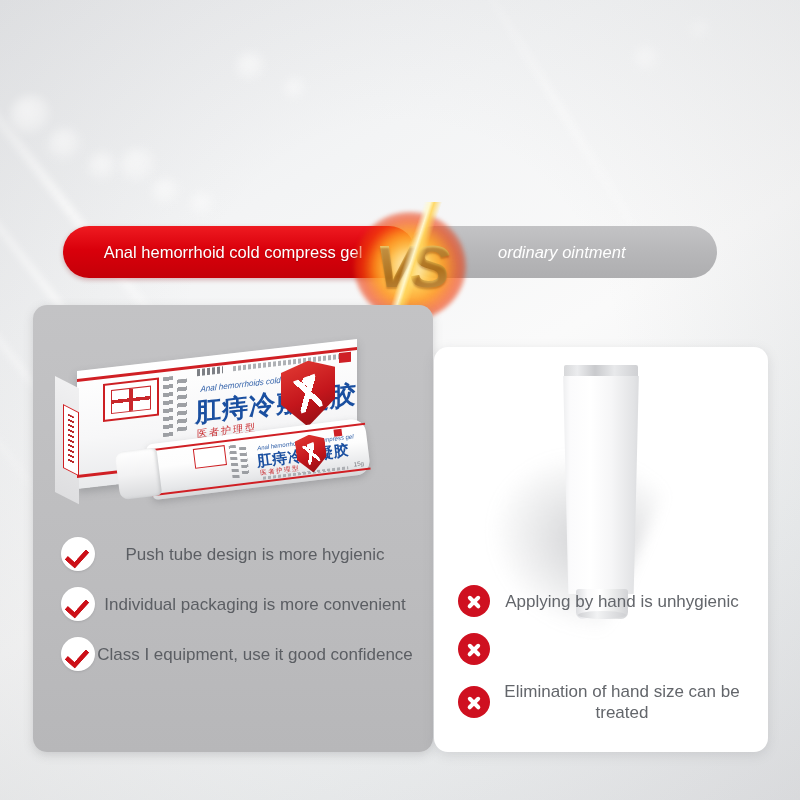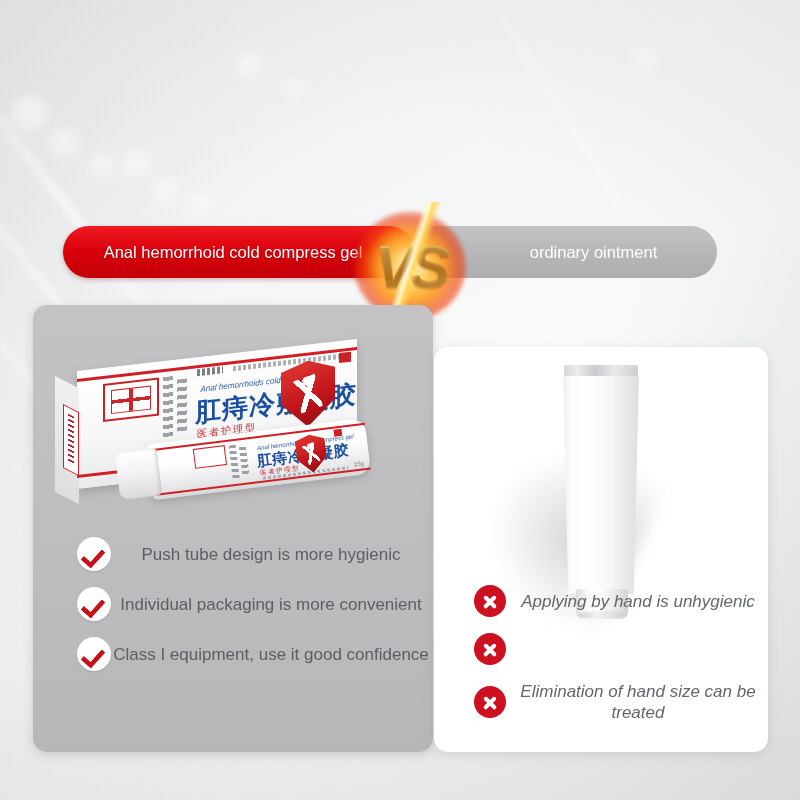--- a/index.html
+++ b/index.html
@@ -43,21 +43,21 @@
   }
   .pill-left .ptxt{
     width:100%;text-align:center;color:#fff;font-size:16.5px;line-height:20px;
     padding:0 38px 0 26px;box-sizing:border-box;text-shadow:0 1px 1px rgba(120,0,6,.5);
   }
   .pill-right{
     left:408px;width:309px;
     background:linear-gradient(180deg,#c3c3c5 0%,#b6b6b8 55%,#aeaeb0 100%);
   }
   .pill-right .ptxt{
-    width:100%;text-align:center;color:#fff;font-size:16.5px;padding:0 10px 0 72px;box-sizing:border-box;
+    width:100%;text-align:left;color:#fff;font-size:16.5px;padding:0 10px 0 90px;box-sizing:border-box;font-style:italic;
   }
 
   .vsbadge{position:absolute;left:348px;top:-14px;width:124px;height:116px;}
   .vsfire{
     position:absolute;left:6px;top:4px;width:112px;height:108px;border-radius:50%;
     background:
       radial-gradient(ellipse at 50% 52%,rgba(255,252,230,.95) 0%,rgba(255,210,90,.9) 22%,rgba(255,140,20,.85) 42%,rgba(240,60,10,.62) 62%,rgba(190,25,10,.25) 80%,rgba(160,15,5,0) 100%);
     filter:blur(2px);
   }
   .vsfire2{
@@ -209,23 +209,23 @@
     background:linear-gradient(90deg,#e4e5e7 0%,#fbfbfc 14%,#fff 38%,#f6f6f7 62%,#e2e3e5 88%,#d4d5d8 100%);
     clip-path:polygon(6% 0,94% 0,88% 100%,12% 100%);
   }
   .plain-cap{
     position:absolute;left:34px;top:224px;width:52px;height:30px;border-radius:3px 3px 7px 7px;
     background:linear-gradient(90deg,#dcdde0 0%,#fafafb 22%,#fff 46%,#eceded 70%,#d2d3d6 100%);
   }
   .plain-cap::after{content:"";position:absolute;left:2px;top:22px;width:48px;height:8px;border-radius:50%;background:linear-gradient(90deg,#d0d1d4,#f2f3f4 40%,#cfd0d3);}
 
   
-  .flist{position:absolute;left:16px;width:100%;}
+  .flist{position:absolute;left:0;width:100%;}
   .flist.left{top:232px;}
-  .flist.right{top:238px;font-style:italic;}
+  .flist.right{top:238px;}
   .frow{display:flex;align-items:center;margin-bottom:16px;}
   .flist.left .frow{padding-left:28px;}
   .flist.right .frow{padding-left:24px;}
   .ico{flex:0 0 auto;width:34px;height:34px;border-radius:50%;position:relative;}
   .ico-check{background:#fff;box-shadow:0 1px 2px rgba(110,112,116,.25);}
   .ico-check::before{
     content:"";position:absolute;left:9px;top:8px;width:9px;height:17px;
     border:solid #cc1018;border-width:0 5px 5px 0;transform:rotate(42deg);border-radius:1px;
   }
   .ico-x{width:32px;height:32px;background:#cf1020;}

